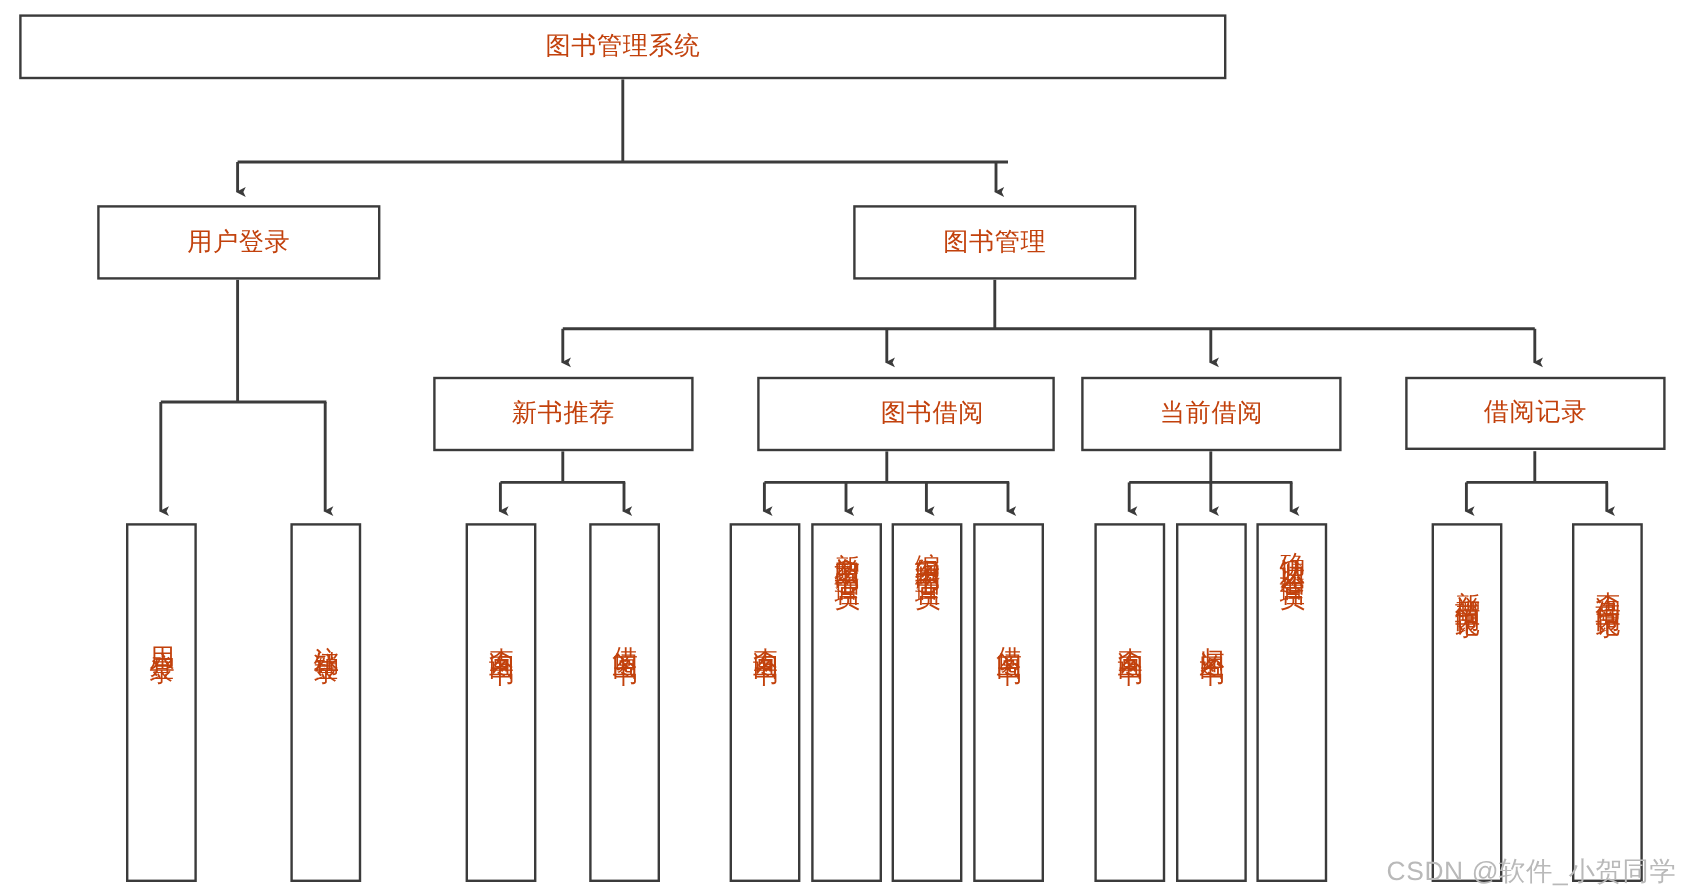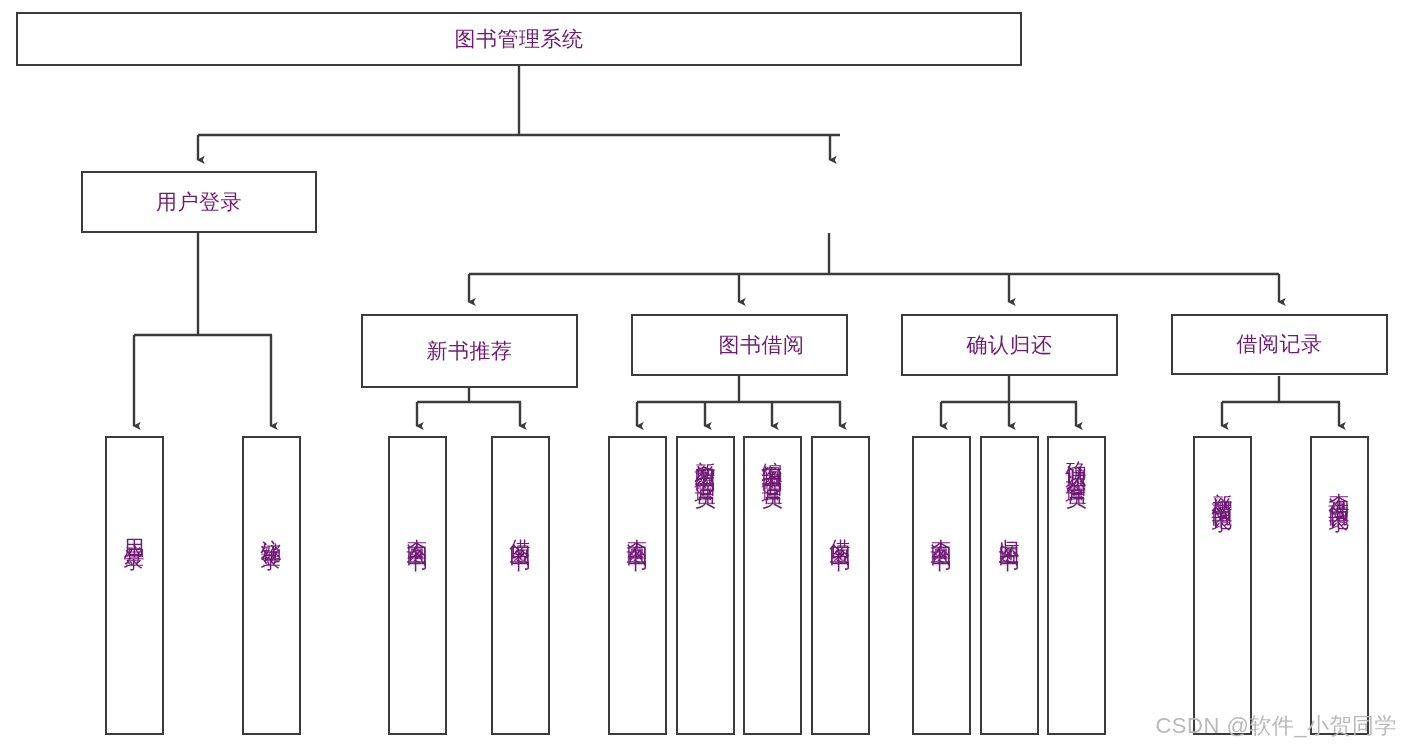--- a/index.html
+++ b/index.html
@@ -26,21 +26,21 @@
     color:#1a1a1a;
   }
   .node.root{
     border-width:2px;
   }
   .node .label{
     font-size:21px;
     line-height:1.15;
     letter-spacing:0.5px;
     white-space:nowrap;
-    color:#701a75;
+    color:#c2410c;
     text-align:right;
   }
   
   .node.leaf{
     align-items:flex-start;
     justify-content:center;
     padding-top:6px;
   }
   .node.leaf .label{
     writing-mode:vertical-rl;
@@ -123,31 +123,34 @@
   </svg>
 
   <div class="node root" style="left:16px;top:12px;width:1006px;height:54px;">
     <span class="label">图书管理系统</span>
   </div>
 
   <div class="node" style="left:81px;top:171px;width:236px;height:62px;">
     <span class="label">用户登录</span>
   </div>
 
-
-  <div class="node" style="left:361px;top:314px;width:217px;height:74px;">
+  <div class="node" style="left:711px;top:171px;width:236px;height:62px;">
+    <span class="label">图书管理</span>
+  </div>
+
+  <div class="node" style="left:361px;top:314px;width:217px;height:62px;">
     <span class="label">新书推荐</span>
   </div>
 
-  <div class="node" style="left:631px;top:314px;width:217px;height:62px;padding-left:44px;">
+  <div class="node" style="left:631px;top:314px;width:248px;height:62px;padding-left:44px;">
     <span class="label">图书借阅</span>
   </div>
 
   <div class="node" style="left:901px;top:314px;width:217px;height:62px;">
-    <span class="label">确认归还</span>
+    <span class="label">当前借阅</span>
   </div>
 
   <div class="node" style="left:1171px;top:314px;width:217px;height:61px;">
     <span class="label">借阅记录</span>
   </div>
 
   <div class="node leaf" style="left:105px;top:436px;width:59px;height:299px;padding-top:84px;">
     <span class="label">用户登录</span>
   </div>
 

